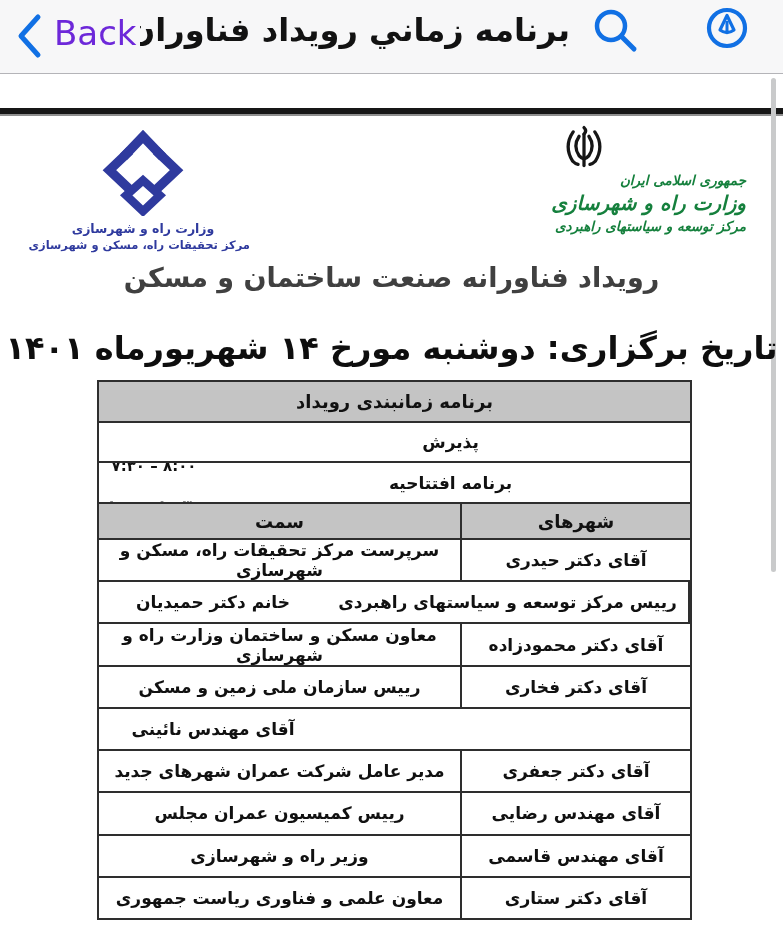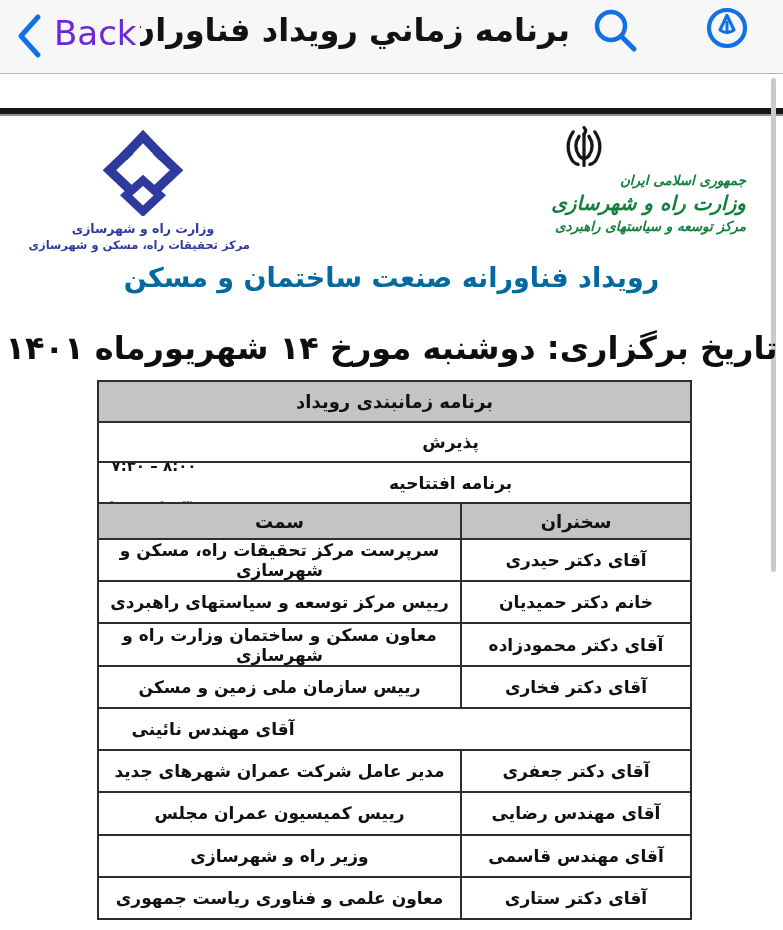--- a/index.html
+++ b/index.html
@@ -39,21 +39,21 @@
   .logo-left .caption2{margin-top:2px;font-size:11.5px;font-weight:700;color:#2f3a9e;direction:rtl;white-space:nowrap;}
   .logo-right{position:absolute;left:516px;top:120px;width:230px;direction:rtl;color:#15803d;}
   .logo-right .emblem{text-align:left;padding-left:46px;height:52px;direction:ltr;}
   .logo-right .rl1{font-family:"DejaVu Serif", serif;font-style:italic;font-size:13.5px;font-weight:700;text-align:right;padding-left:36px;white-space:nowrap;}
   .logo-right .rl2{font-family:"DejaVu Serif", serif;font-style:italic;font-size:20px;font-weight:700;text-align:right;padding-left:6px;margin-top:3px;white-space:nowrap;}
   .logo-right .rl3{font-family:"DejaVu Serif", serif;font-style:italic;font-size:13.5px;font-weight:700;text-align:right;margin-top:3px;white-space:nowrap;}
   
   .doc-title{
     position:absolute;left:0;top:262px;width:783px;
     direction:rtl;text-align:center;
-    font-size:27px;font-weight:800;color:#0369a1;white-space:nowrap;
+    font-size:27px;font-weight:800;color:#404040;white-space:nowrap;
   }
   .doc-date{
     position:absolute;left:0;top:329px;width:783px;
     direction:rtl;text-align:center;
     font-size:32px;font-weight:800;color:#0e0e0e;white-space:nowrap;
   }
   
   .schedule{
     position:absolute;left:97px;top:380px;width:595px;height:540px;
     box-sizing:border-box;border:2px solid #2e2e2e;
@@ -152,30 +152,30 @@
     <div class="cell act">پذیرش</div>
   </div>
 
   <div class="trow">
     <div class="cell time">۸:۰۰ – ۱۰:۳۰</div>
     <div class="cell act">برنامه افتتاحیه</div>
   </div>
 
   <div class="trow gray">
     <div class="cell pos hdr">سمت</div>
-    <div class="cell spk hdr">سخنران</div>
+    <div class="cell spk hdr">شهرهای</div>
   </div>
 
   <div class="trow">
     <div class="cell pos">سرپرست مرکز تحقیقات راه، مسکن و شهرسازی</div>
     <div class="cell spk">آقای دکتر حیدری</div>
   </div>
   <div class="trow">
+    <div class="cell spk">خانم دکتر حمیدیان</div>
     <div class="cell pos">رییس مرکز توسعه و سیاستهای راهبردی</div>
-    <div class="cell spk">خانم دکتر حمیدیان</div>
   </div>
   <div class="trow">
     <div class="cell pos">معاون مسکن و ساختمان وزارت راه و شهرسازی</div>
     <div class="cell spk">آقای دکتر محمودزاده</div>
   </div>
   <div class="trow">
     <div class="cell pos">رییس سازمان ملی زمین و مسکن</div>
     <div class="cell spk">آقای دکتر فخاری</div>
   </div>
   <div class="trow">

